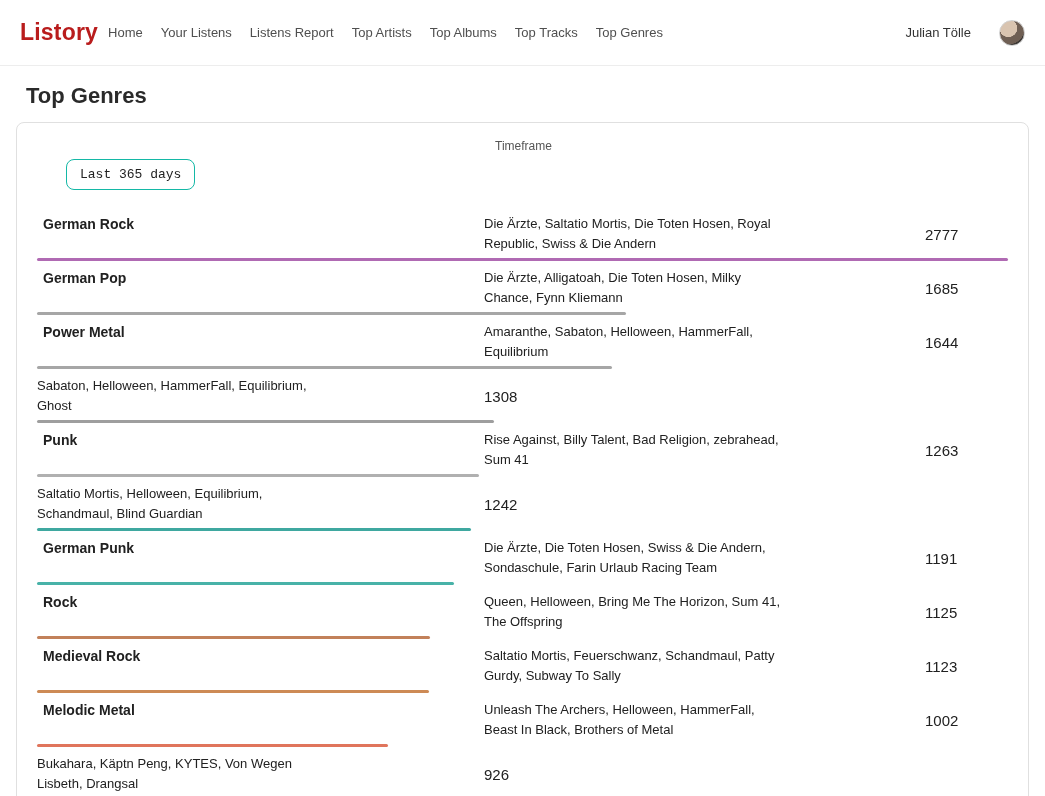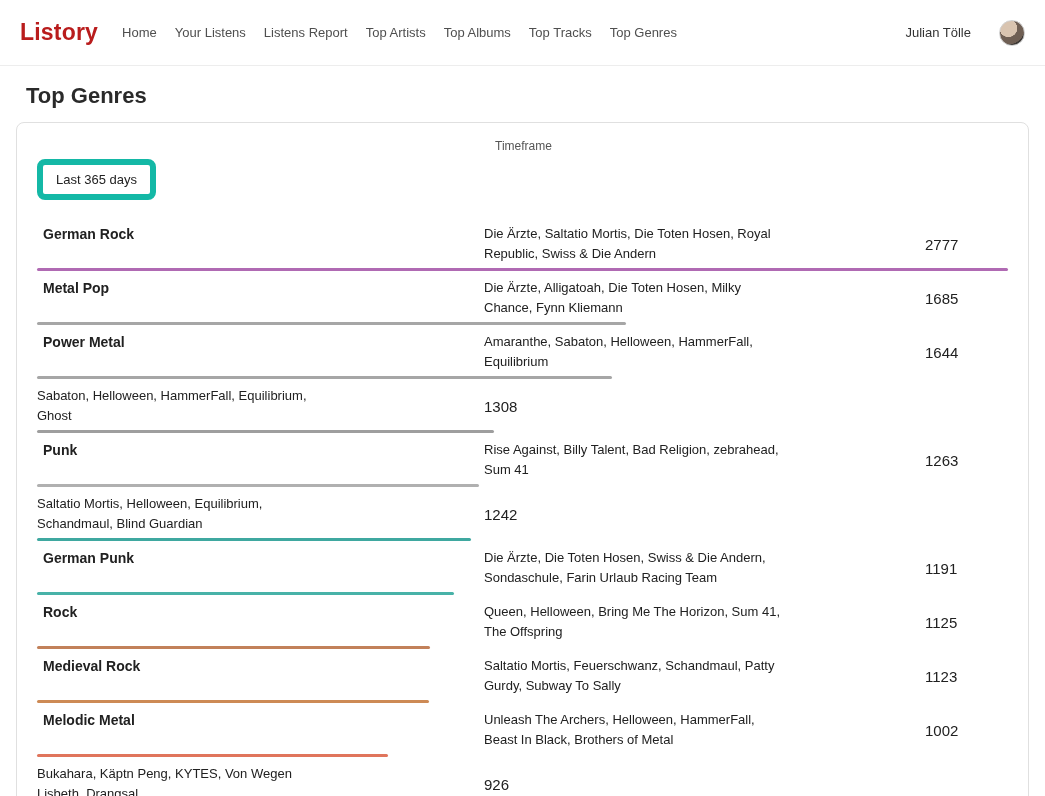--- a/index.html
+++ b/index.html
@@ -23,21 +23,21 @@
     font-size: 23px;
     font-weight: 700;
     letter-spacing: 0.2px;
     color: #b91c1c;
     cursor: pointer;
   }
   nav {
     display: flex;
     align-items: flex-end;
     gap: 18px;
-    margin-left: 24px;
+    margin-left: 10px;
   }
   .nav-link {
     font-size: 13px;
     color: #4f4f4f;
     text-decoration: none;
     cursor: pointer;
     white-space: nowrap;
   }
   .user-area {
     margin-left: auto;
@@ -74,29 +74,30 @@
   }
   .tf-label {
     font-size: 12px;
     color: #555555;
     margin-bottom: 6px;
     margin-left: 2px;
     text-align: center;
   }
   .tf-button {
     display: inline-block;
-    font-family: Liberation Sans, sans-serif;
+    font-family: Liberation Mono, monospace;
     font-size: 13px;
     color: #222222;
     background: #ffffff;
-    border: 6px solid #14b8a6;
+    border: 1px solid #14b8a6;
     border-radius: 8px;
     padding: 7px 13px;
     cursor: pointer;
     margin-bottom: 17px;
+    margin-left: 29px;
   }
   
   .genre-list { width: 100%; }
   .genre-row {
     display: grid;
     grid-template-columns: 447px 441px 1fr;
     position: relative;
     padding: 7px 0 7px 0;
     cursor: pointer;
   }
@@ -155,21 +156,21 @@
     <button class="tf-button">Last 365 days</button>
 
     <div class="genre-list" id="genre-list">
         <div class="genre-row">
           <div class="genre-name">German Rock</div>
           <div class="genre-artists">Die Ärzte, Saltatio Mortis, Die Toten Hosen, Royal Republic, Swiss &amp; Die Andern</div>
           <div class="genre-count">2777</div>
           <div class="genre-bar" style="width: 100%; background: rgb(176, 106, 179);"></div>
         </div>
         <div class="genre-row">
-          <div class="genre-name">Metal Pop</div>
+          <div class="genre-name">German Pop</div>
           <div class="genre-artists">Die Ärzte, Alligatoah, Die Toten Hosen, Milky Chance, Fynn Kliemann</div>
           <div class="genre-count">1685</div>
           <div class="genre-bar" style="width: 60.7%; background: rgb(166, 166, 166);"></div>
         </div>
         <div class="genre-row">
           <div class="genre-name">Power Metal</div>
           <div class="genre-artists">Amaranthe, Sabaton, Helloween, HammerFall, Equilibrium</div>
           <div class="genre-count">1644</div>
           <div class="genre-bar" style="width: 59.2%; background: rgb(166, 166, 166);"></div>
         </div>

